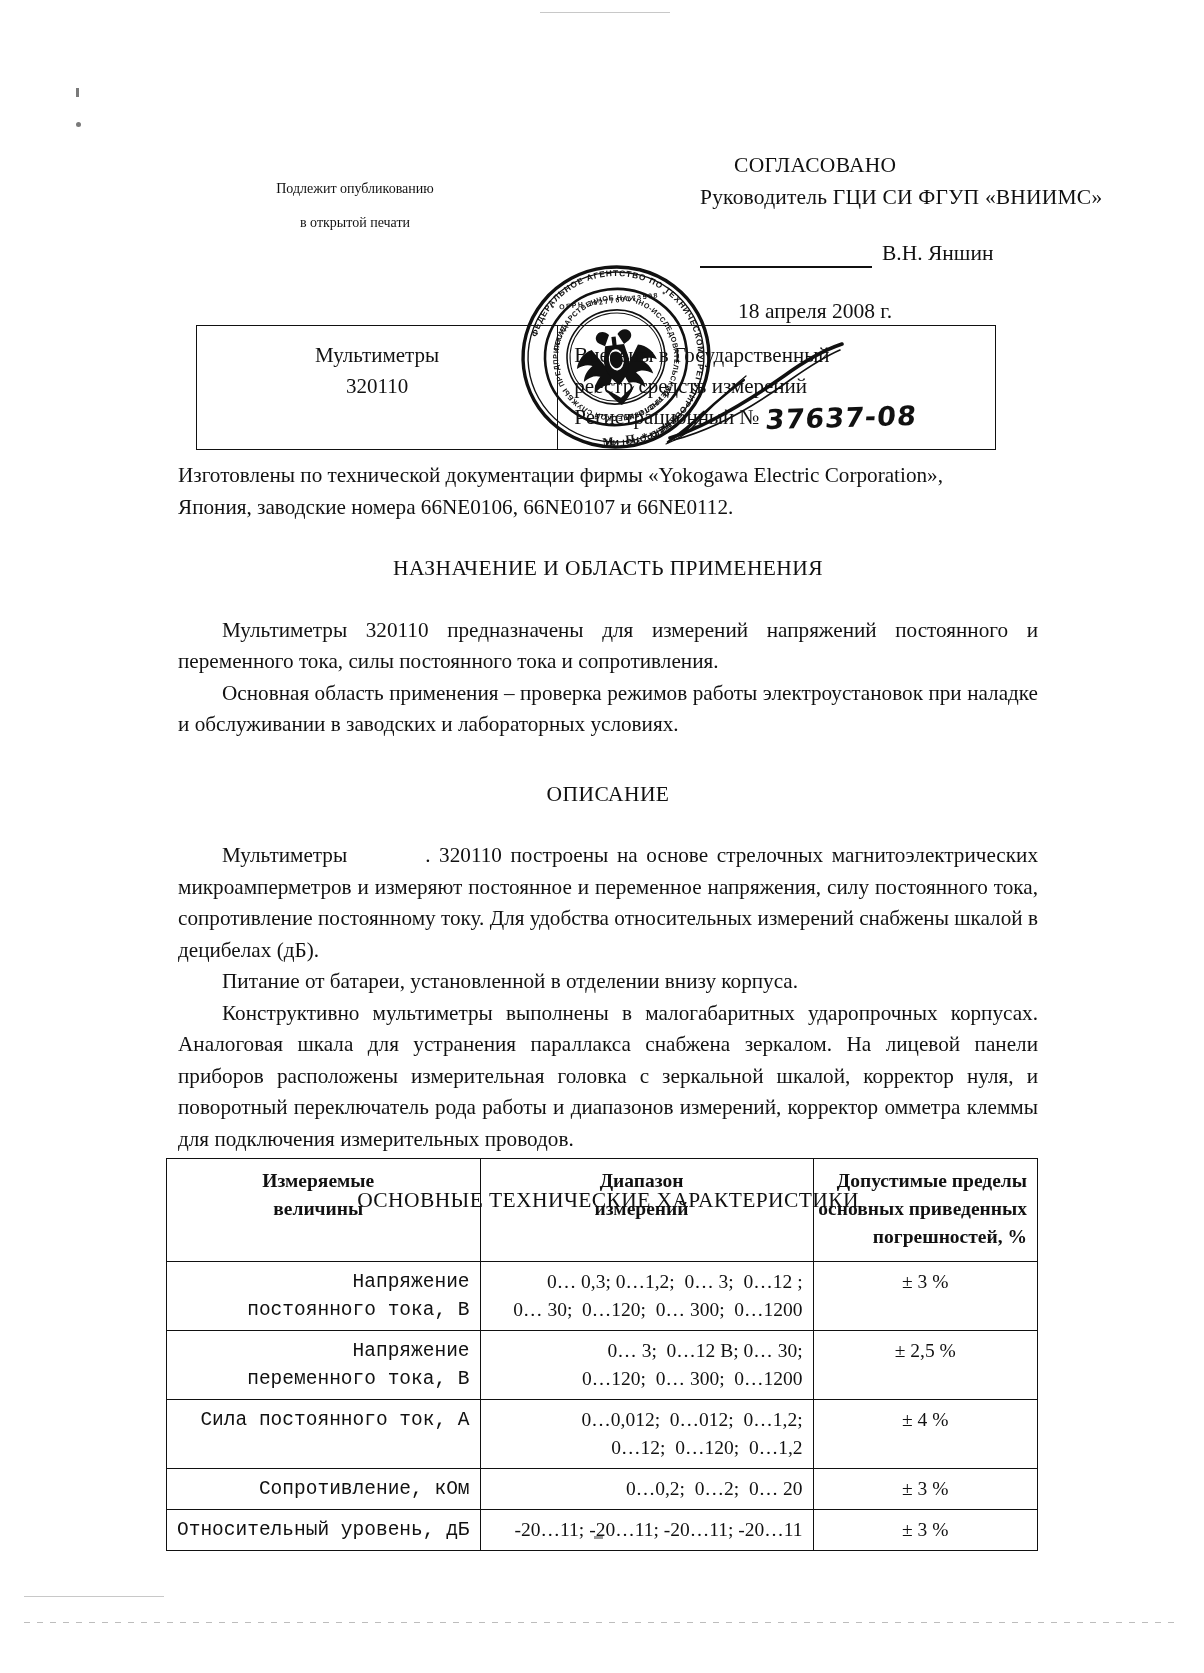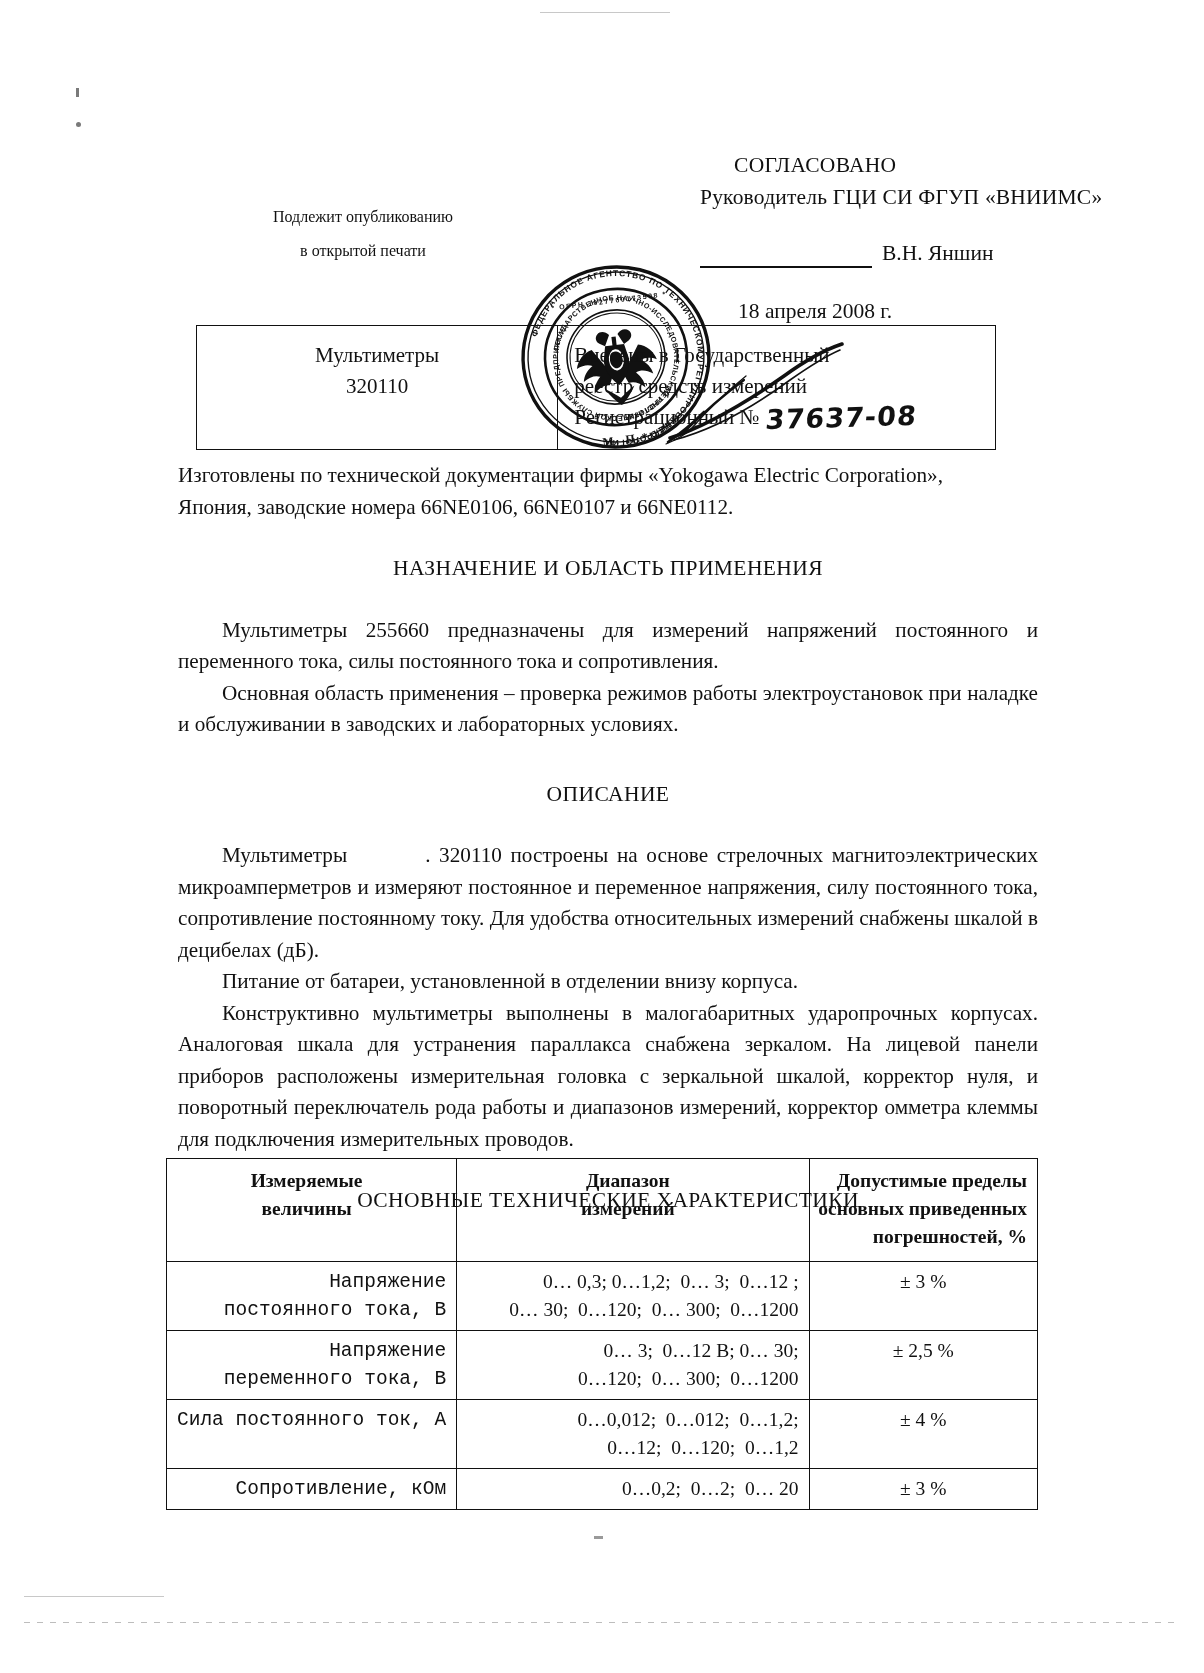--- a/index.html
+++ b/index.html
@@ -36,26 +36,25 @@
 
   
   .header {
     position: absolute;
     left: 0; top: 150px;
     width: 1204px;
     height: 160px;
   }
   .publish-note {
     position: absolute;
-    left: 198px; top: 22px;
+    left: 190px; top: 22px;
     width: 330px;
     text-align: center;
-    font-size: 16px;
+    font-size: 14px;
     line-height: 34px;
-    margin-top: 28px;
   }
   .approve-block {
     position: absolute;
     left: 700px; top: 0px;
     width: 400px;
     font-size: 21.5px;
     line-height: 30px;
   }
   .approve-title { margin-left: 34px; letter-spacing: .3px; }
   .approve-org   { margin-top: 2px; letter-spacing: .2px; white-space: nowrap; }
@@ -280,21 +279,21 @@
 
   <div class="body">
 
     <p class="para nojust">Изготовлены  по технической документации фирмы «Yokogawa Electric Corporation»,</p>
     <p class="para nojust">Япония, заводские номера 66NE0106, 66NE0107 и 66NE0112.</p>
 
     <div class="gap-md"></div>
     <p class="section-title">НАЗНАЧЕНИЕ И ОБЛАСТЬ ПРИМЕНЕНИЯ</p>
     <div class="gap-md"></div>
 
-    <p class="para indent">Мультиметры 255660 предназначены для измерений напряжений постоянного и переменного тока,  силы постоянного тока и сопротивления.</p>
+    <p class="para indent">Мультиметры 320110 предназначены для измерений напряжений постоянного и переменного тока,  силы постоянного тока и сопротивления.</p>
     <p class="para indent">Основная область применения – проверка режимов работы электроустановок при наладке и обслуживании в заводских и лабораторных условиях.</p>
 
     <div class="gap-lg"></div>
     <p class="section-title">ОПИСАНИЕ</p>
     <div class="gap-md"></div>
 
     <p class="para indent"><span>Мультиметры</span><span class="desc-gap"></span><span>. 320110 построены на основе стрелочных магнитоэлектрических микроамперметров и измеряют постоянное и переменное напряжения, силу постоянного тока, сопротивление постоянному току. Для удобства относительных измерений снабжены шкалой в децибелах (дБ).</span></p>
     <p class="para indent nojust">Питание от батареи, установленной в отделении внизу корпуса.</p>
     <p class="para indent">Конструктивно мультиметры выполнены в малогабаритных ударопрочных корпусах. Аналоговая шкала для устранения параллакса снабжена зеркалом. На лицевой панели приборов расположены измерительная головка с зеркальной шкалой, корректор нуля, и поворотный переключатель рода работы и диапазонов измерений, корректор омметра клеммы для подключения измерительных проводов.</p>
 
@@ -361,17 +360,26 @@
         </tr>
         <tr>
           <td class="q">
             <span class="rline">Сопротивление, кОм</span>
           </td>
           <td class="r">
             <span class="rline">0…0,2;  0…2;  0… 20</span>
           </td>
           <td class="e">± 3 %</td>
         </tr>
+        <tr>
+          <td class="q">
+            <span class="rline">Относительный уровень, дБ</span>
+          </td>
+          <td class="r">
+            <span class="rline">-20…11; -20…11; -20…11; -20…11</span>
+          </td>
+          <td class="e">± 3 %</td>
+        </tr>
       </tbody>
     </table>
   </div>
 
 </div>
 
 </body></html>

